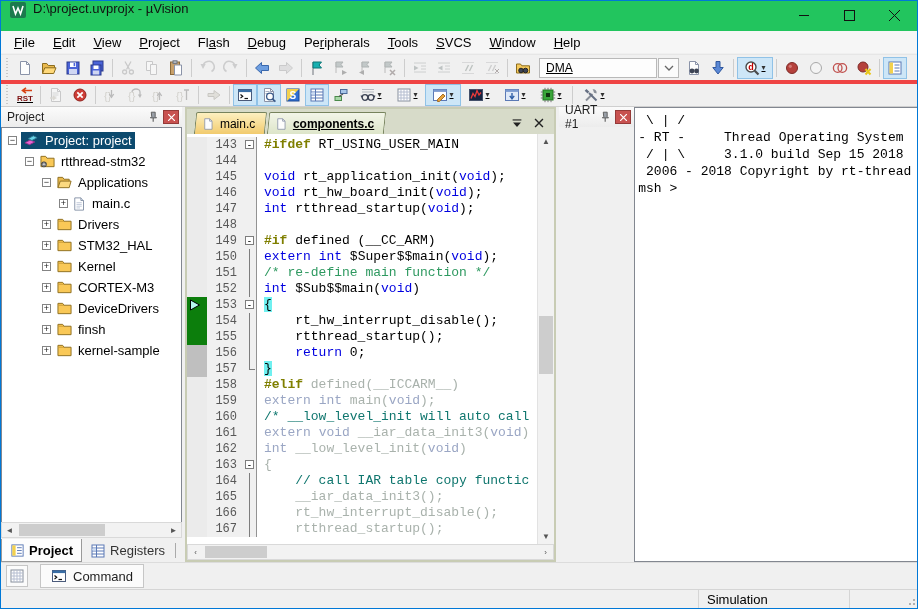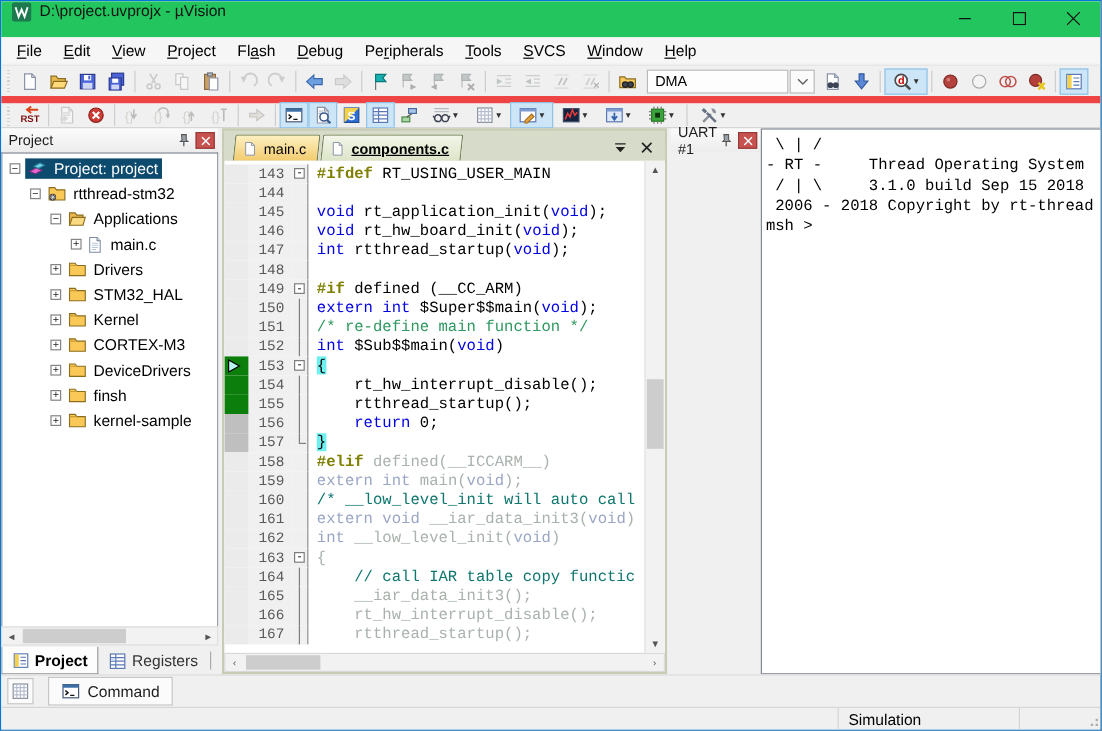--- a/index.html
+++ b/index.html
@@ -11,23 +11,23 @@
   .titlebar{ height:30px; background:#22c55e; display:flex; flex:none; }
   .app-logo{ width:18px; height:18px; margin:0 6px 0 8px; flex:none; }
   .title-text{ font-size:13px; color:#111; flex:1; white-space:nowrap; }
   .win-btn{ width:45px; height:29px; display:flex; align-items:center; justify-content:center; flex:none; }
   
   .menubar{ height:23px; background:#f6f6f6; display:flex; align-items:center; padding-left:4px;
     font-size:13px; flex:none; border-bottom:1px solid #f0f0f0;}
   .menu-item{ padding:2px 9px; white-space:nowrap; }
   .menu-item u{ text-decoration:underline; }
   
-  .toolbar{ display:flex; align-items:center; background:#f0f0f0; flex:none; padding-right:4px; }
+  .toolbar{ display:flex; align-items:center; background:#f0f0f0; flex:none; padding-right:4px;text-decoration:underline; }
   .tb1{ height:26px; border-top:1px solid #e6e6e6; }
-  .tb2{ height:27px; border-top:6px solid #ef4444; border-bottom:1px solid #cfcfcf; }
+  .tb2{ height:27px; border-top:4px solid #ef4444; border-bottom:1px solid #cfcfcf; }
   .tb-grip{ width:8px; height:20px; margin:0 2px;
     background:repeating-linear-gradient(180deg,#c9c9c9 0 1px,transparent 1px 3px);
     background-size:2px 100%; background-repeat:no-repeat; background-position:3px 0; }
   .tb-sep{ width:1px; height:18px; background:#cdcdcd; margin:0 3px; flex:none; }
   .tb-btn{ width:24px; height:22px; display:flex; align-items:center; justify-content:center;
     flex:none; border:1px solid transparent; }
   .tb-btn .ic, .ic{ display:flex; align-items:center; justify-content:center; }
   .tb-btn.split{ width:36px; gap:1px; }
   .tb-btn.active{ background:#cde6f7; border:1px solid #90c2e7; }
   .tb-btn.disabled{ opacity:.42; filter:grayscale(.9); }

